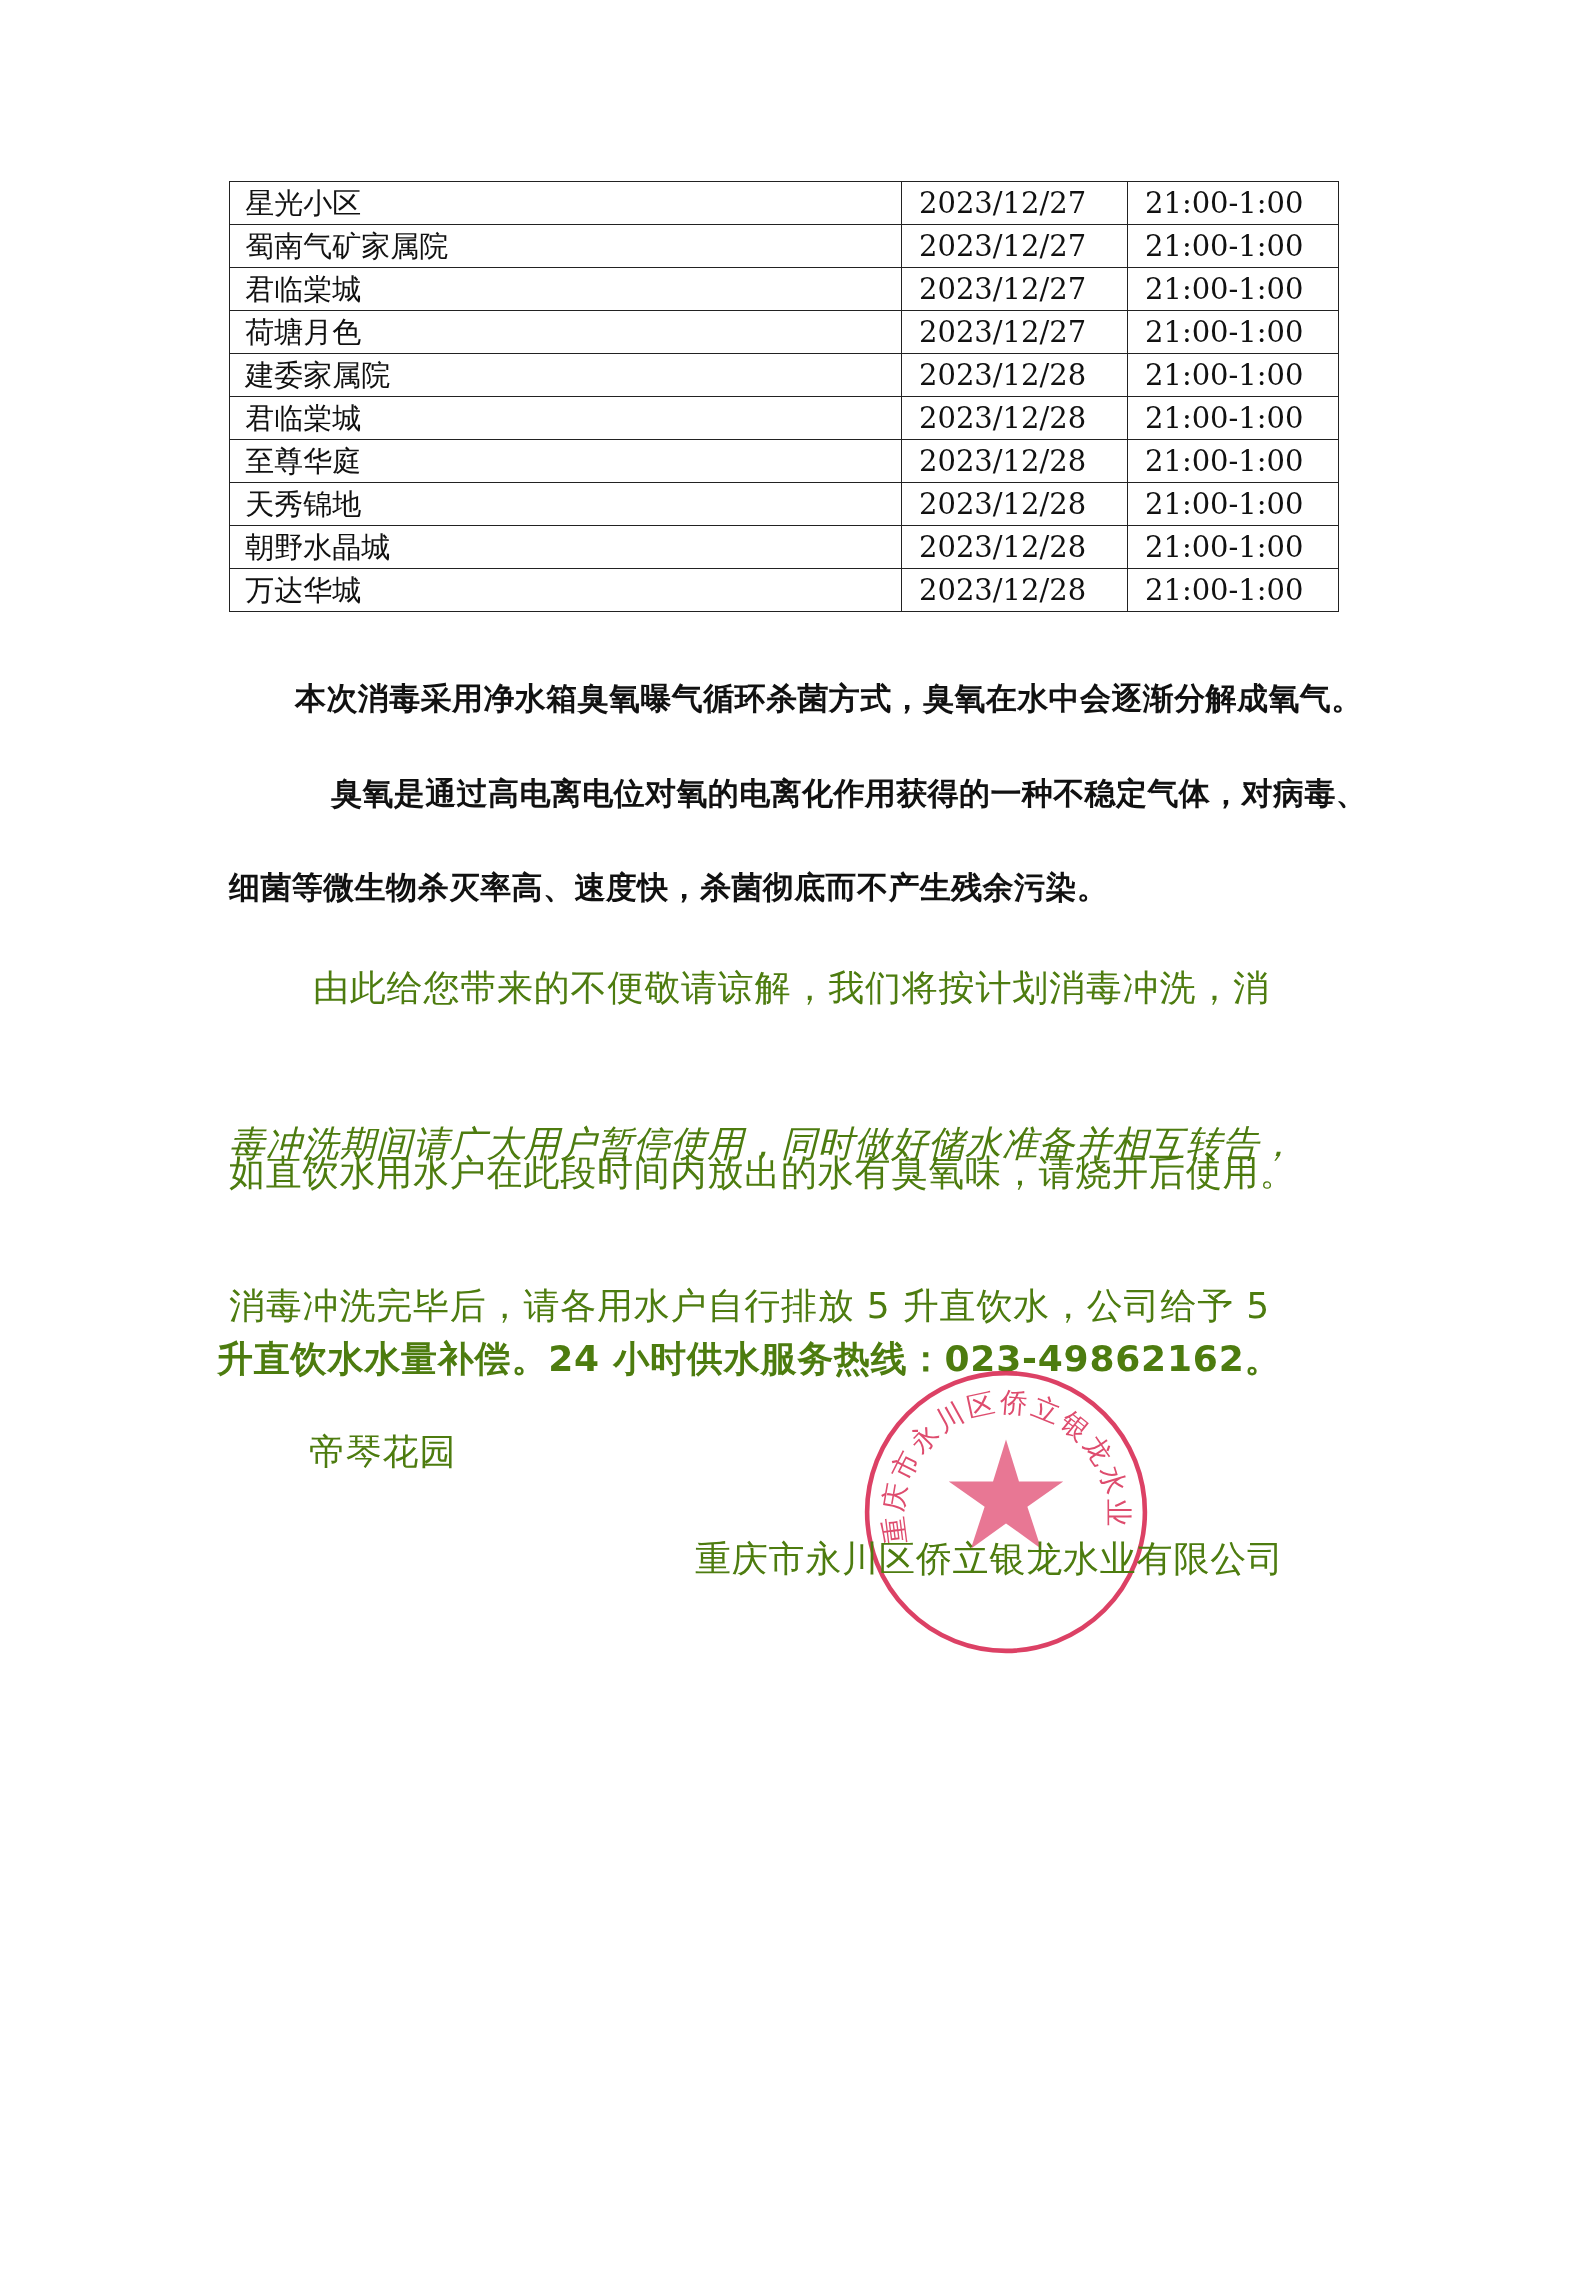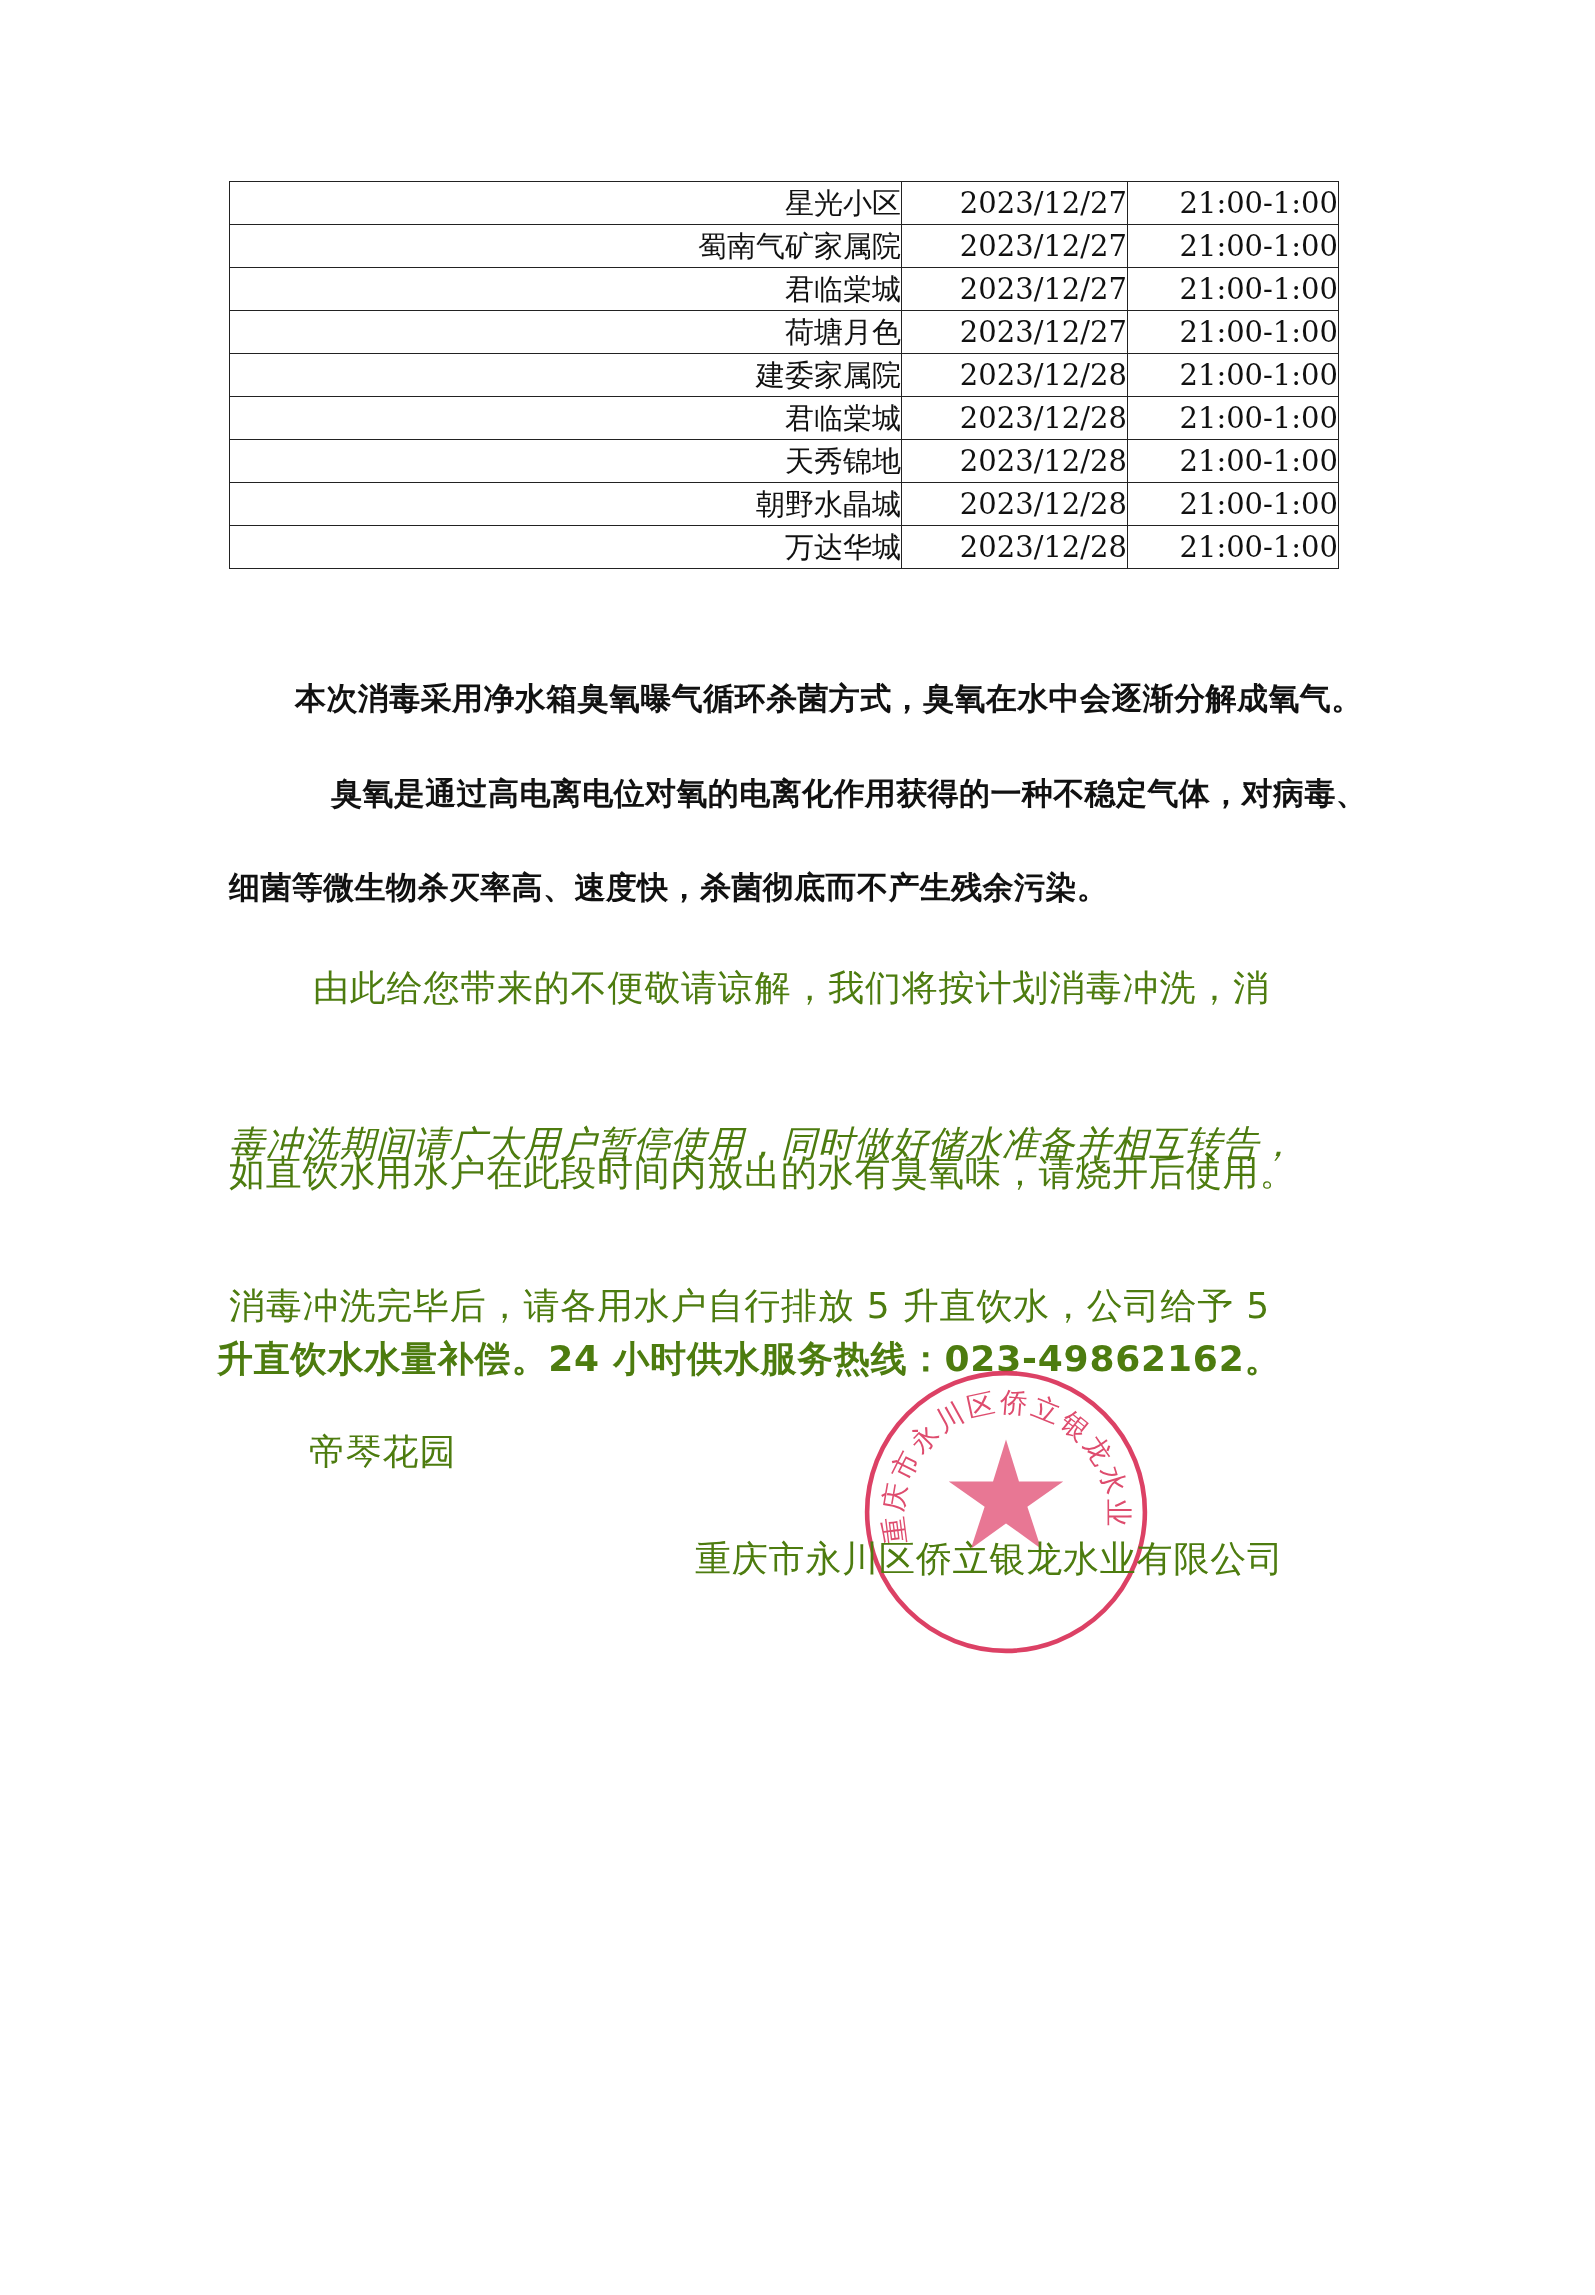--- a/index.html
+++ b/index.html
@@ -1,18 +1,18 @@
 <!DOCTYPE html>
 <html style="font-size:12.2px"><head>
 <meta charset="utf-8">
 <style>
   html, body { margin:0; padding:0; background:#ffffff; }
   body { width:1595px; height:2295px; position:relative; overflow:hidden;
          font-family:"DejaVu Sans", "Liberation Sans", sans-serif; color:#111; }
-  .page { position:absolute; left:0; top:0; width:1269px; height:2295px; background:#fff;text-align:right; }
+  .page { position:absolute; left:0; top:0; width:1269px; height:2295px; background:#fff; }
 
   table.schedule { position:absolute; left:229px; top:181px; border-collapse:collapse;
                    width:1109px; table-layout:fixed; }
   table.schedule td { border:1.5px solid #222; height:42px; padding:0 0 0 15.3px;
                       font-family:"DejaVu Serif", "Liberation Serif", serif;
                       font-size:29px; line-height:42px; white-space:nowrap; overflow:hidden; }
   table.schedule col.c1 { width:672px; }
   table.schedule col.c2 { width:226px; }
   table.schedule col.c3 { width:211px; }
   table.schedule td.date, table.schedule td.time { padding-left:17px; }
@@ -59,20 +59,25 @@
         <td>建委家属院</td>
         <td class="date">2023/12/28</td>
         <td class="time">21:00-1:00</td>
       </tr>
       <tr>
         <td>君临棠城</td>
         <td class="date">2023/12/28</td>
         <td class="time">21:00-1:00</td>
       </tr>
       <tr>
+        <td>至尊华庭</td>
+        <td class="date">2023/12/28</td>
+        <td class="time">21:00-1:00</td>
+      </tr>
+      <tr>
         <td>天秀锦地</td>
         <td class="date">2023/12/28</td>
         <td class="time">21:00-1:00</td>
       </tr>
       <tr>
         <td>朝野水晶城</td>
         <td class="date">2023/12/28</td>
         <td class="time">21:00-1:00</td>
       </tr>
       <tr>

